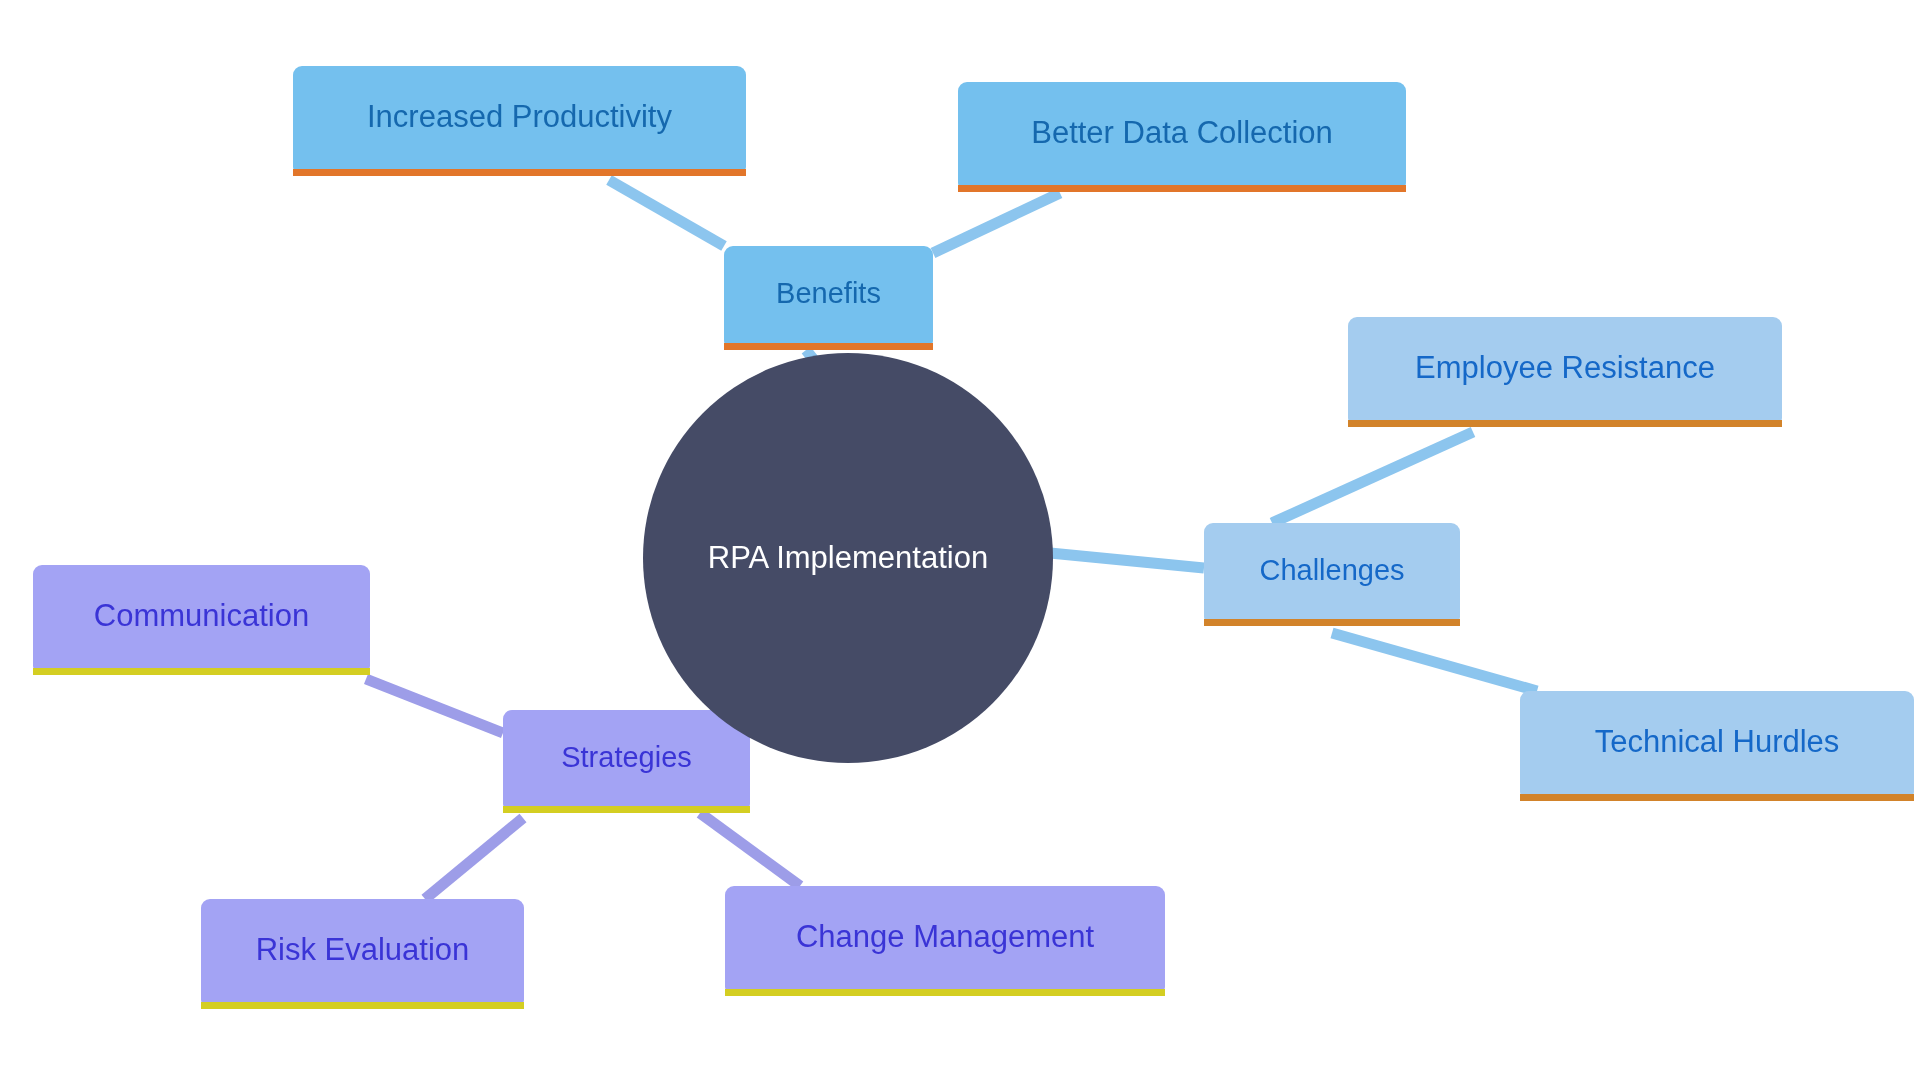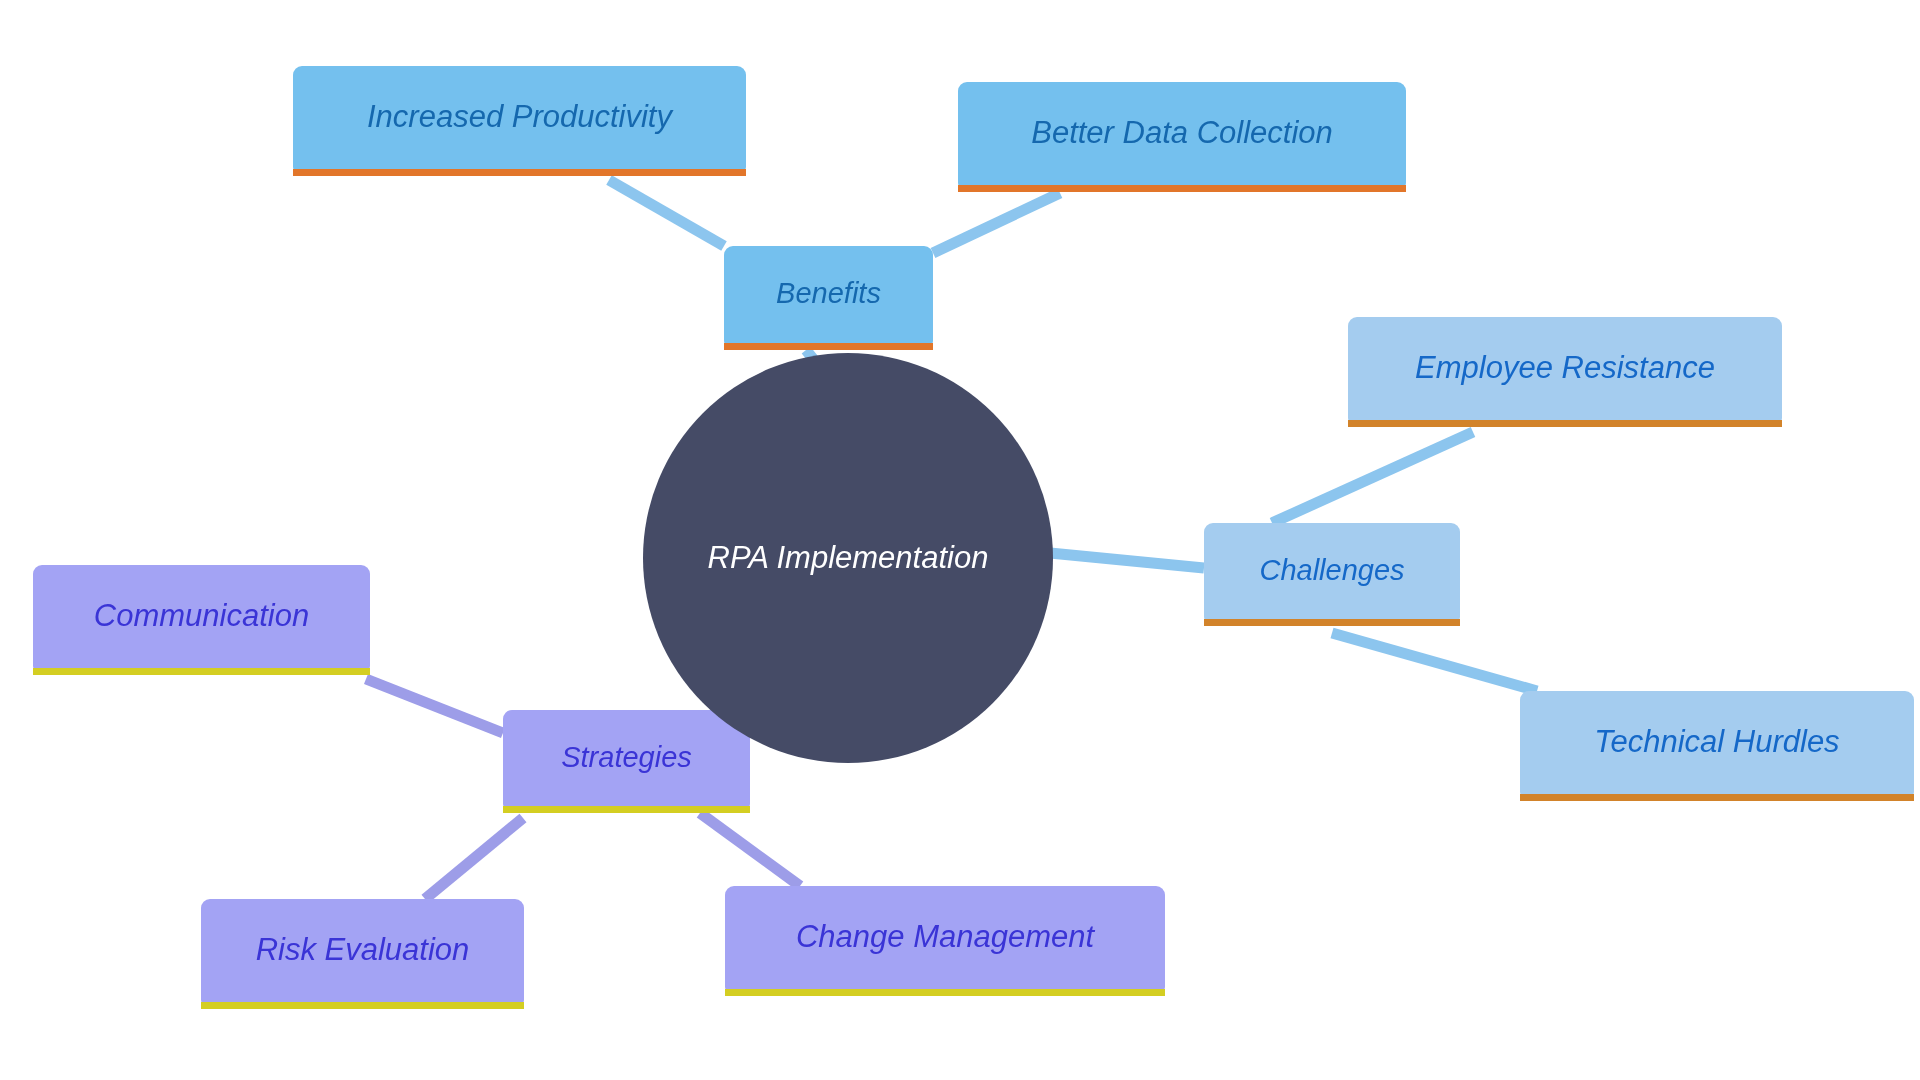--- a/index.html
+++ b/index.html
@@ -12,21 +12,20 @@
     width: 1920px;
     height: 1080px;
     overflow: hidden;
     font-family: "Liberation Sans", sans-serif;
   }
   #mindmap-root {
     position: relative;
     width: 1544px;
     height: 1080px;
     background: #be185d;
-    font-style: italic;
   }
   svg.diagram-canvas {
     position: absolute;
     left: 0;
     top: 0;
     width: 1920px;
     height: 1080px;
     display: block;
   }
   .node-label {

